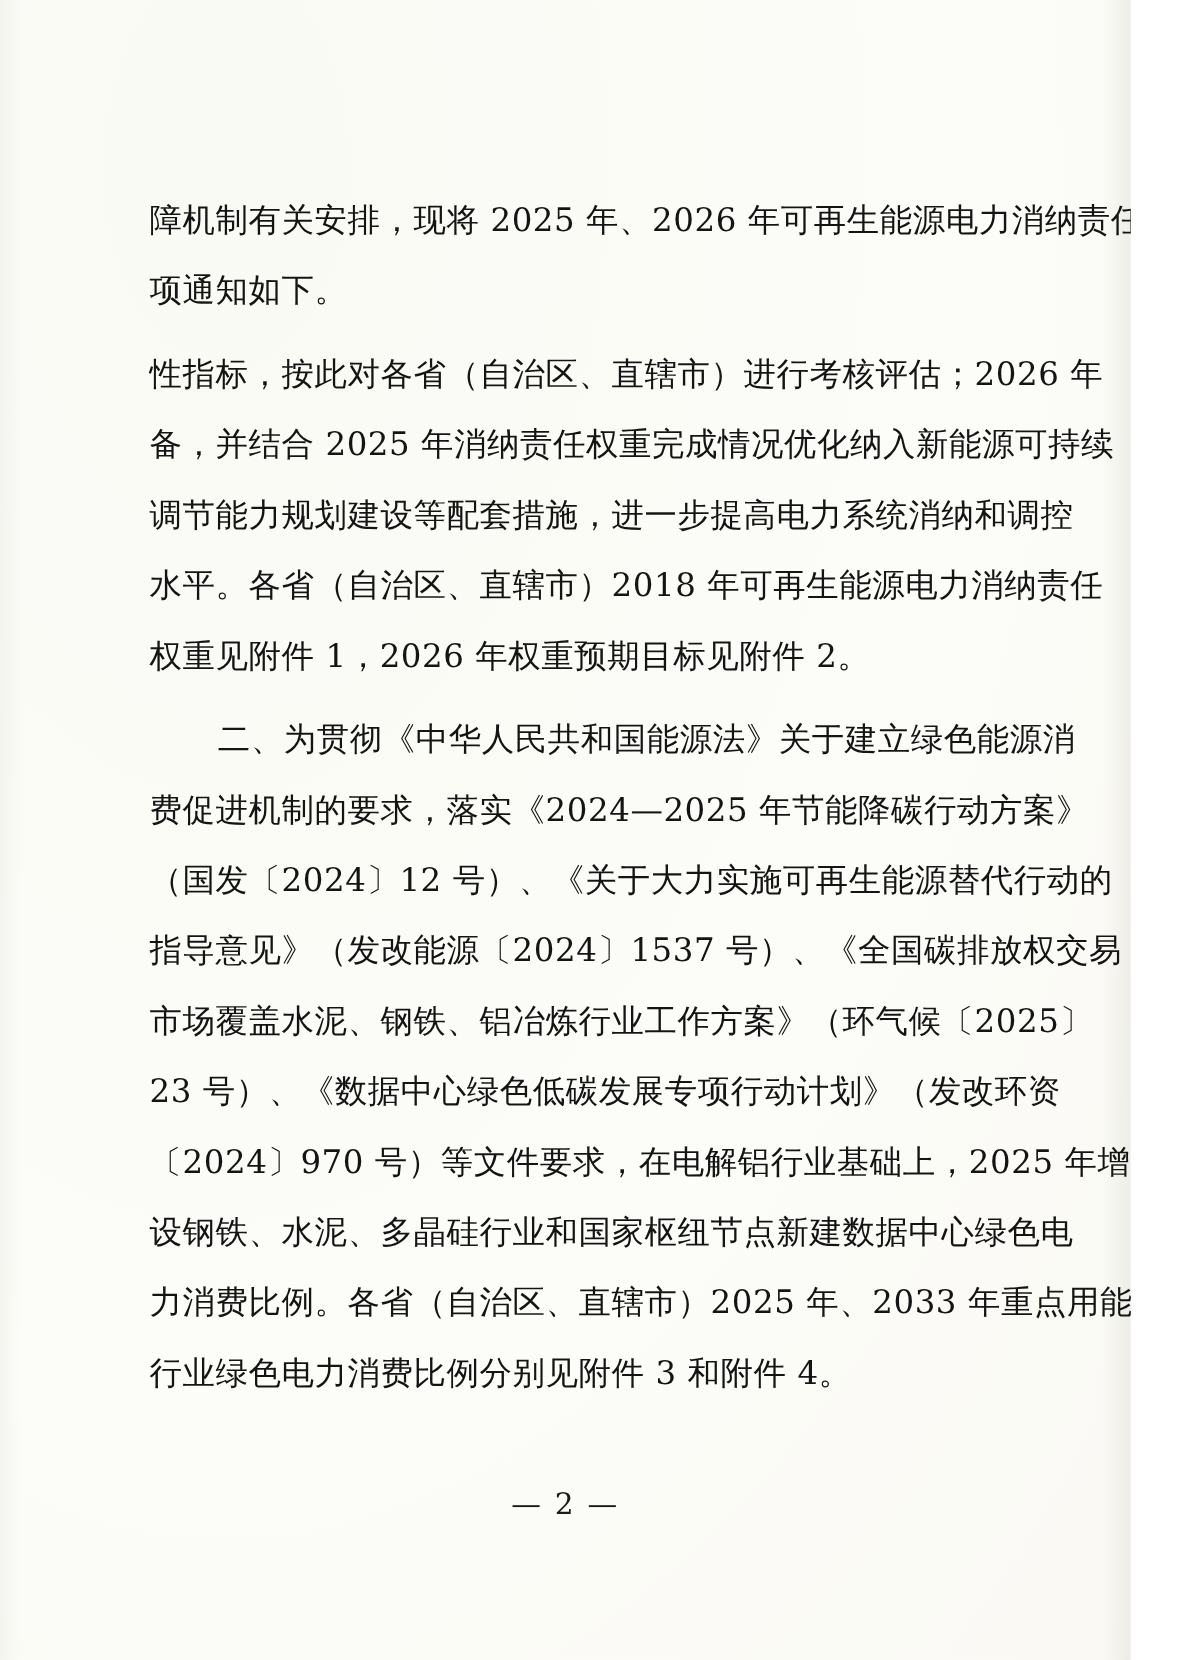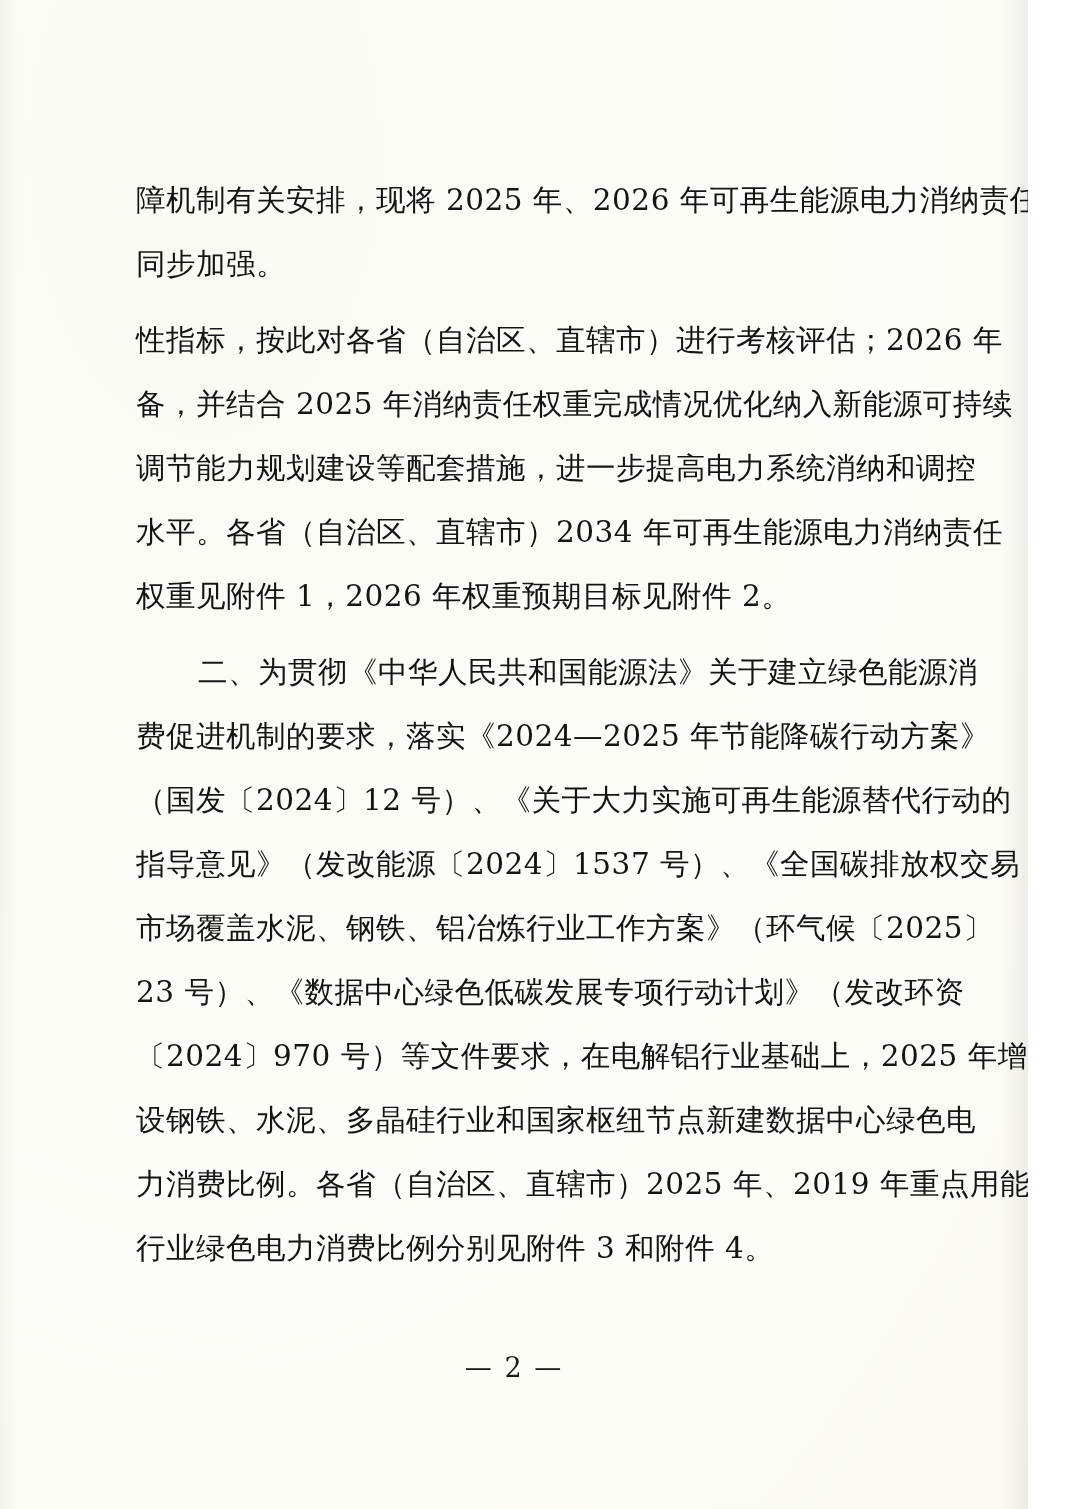--- a/index.html
+++ b/index.html
@@ -99,40 +99,40 @@
   <div class="artifact a2"></div>
   <div class="artifact a3"></div>
   <div class="artifact a4"></div>
   <div class="artifact a5"></div>
   <div class="artifact a6"></div>
 
   <div class="content">
 
     <div class="para">
       <p class="line body-line">障机制有关安排，现将 2025 年、2026 年可再生能源电力消纳责任</p>
-      <p class="line body-line">同步加强。</p>
+      <p class="line body-line">项通知如下。</p>
     </div>
 
     <div class="para">
       <p class="line body-line">性指标，按此对各省（自治区、直辖市）进行考核评估；2026 年</p>
       <p class="line body-line">备，并结合 2025 年消纳责任权重完成情况优化纳入新能源可持续</p>
       <p class="line body-line">调节能力规划建设等配套措施，进一步提高电力系统消纳和调控</p>
-      <p class="line body-line">水平。各省（自治区、直辖市）2034 年可再生能源电力消纳责任</p>
+      <p class="line body-line">水平。各省（自治区、直辖市）2018 年可再生能源电力消纳责任</p>
       <p class="line body-line">权重见附件 1，2026 年权重预期目标见附件 2。</p>
     </div>
 
     <div class="para">
       <p class="line body-line indent">二、为贯彻《中华人民共和国能源法》关于建立绿色能源消</p>
       <p class="line body-line">费促进机制的要求，落实《2024—2025 年节能降碳行动方案》</p>
       <p class="line body-line">（国发〔2024〕12 号）、《关于大力实施可再生能源替代行动的</p>
       <p class="line body-line">指导意见》（发改能源〔2024〕1537 号）、《全国碳排放权交易</p>
       <p class="line body-line">市场覆盖水泥、钢铁、铝冶炼行业工作方案》（环气候〔2025〕</p>
       <p class="line body-line">23 号）、《数据中心绿色低碳发展专项行动计划》（发改环资</p>
       <p class="line body-line">〔2024〕970 号）等文件要求，在电解铝行业基础上，2025 年增</p>
       <p class="line body-line">设钢铁、水泥、多晶硅行业和国家枢纽节点新建数据中心绿色电</p>
-      <p class="line body-line">力消费比例。各省（自治区、直辖市）2025 年、2019 年重点用能</p>
+      <p class="line body-line">力消费比例。各省（自治区、直辖市）2025 年、2033 年重点用能</p>
       <p class="line body-line">行业绿色电力消费比例分别见附件 3 和附件 4。</p>
     </div>
 
   </div>
 
   <div class="footer">— 2 —</div>
 </div>
 
 </body></html>

